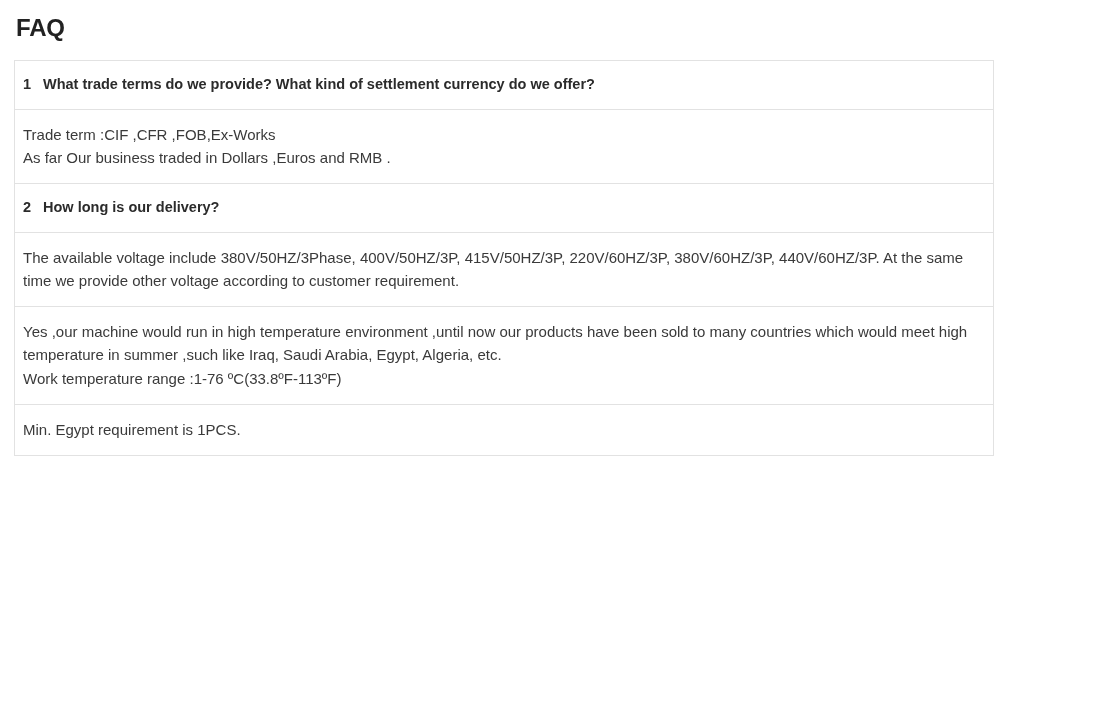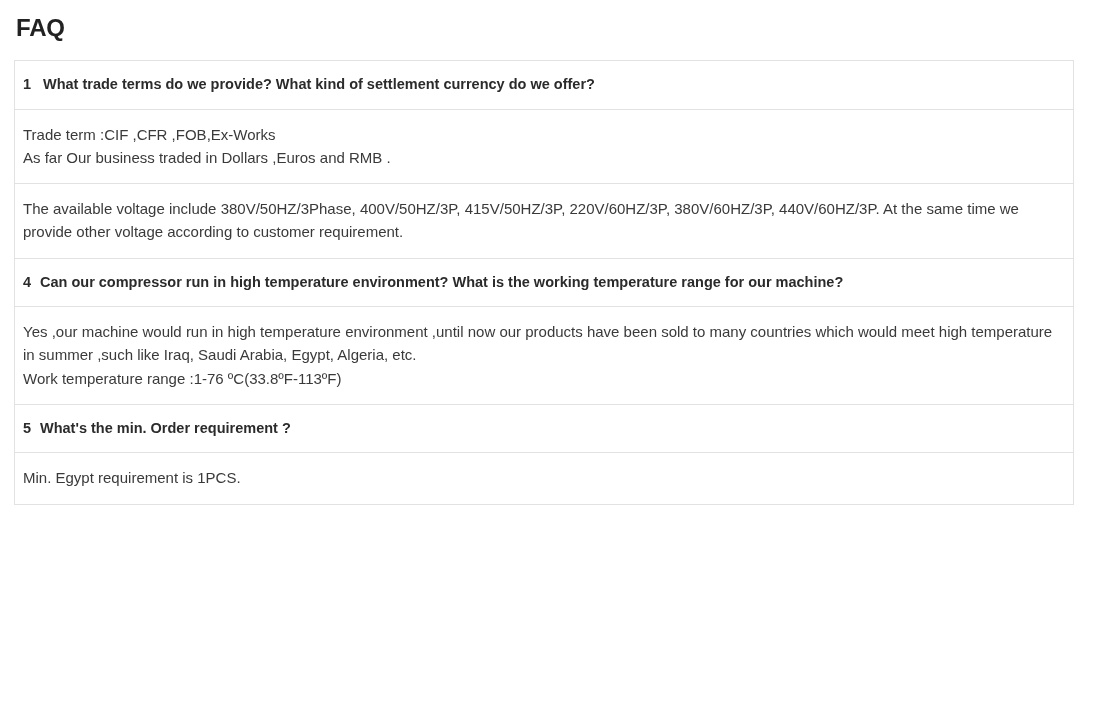--- a/index.html
+++ b/index.html
@@ -20,21 +20,21 @@
     padding: 10px 8px 0 14px;
   }
   .page-title {
     font-size: 24px;
     font-weight: bold;
     color: #222222;
     margin: 4px 0 18px 2px;
     letter-spacing: -0.2px;
   }
   .faq-table {
-    width: 1060px;
+    width: 980px;
     border: 1px solid #e2e2e2;
     border-bottom: none;
     box-sizing: border-box;
   }
   .faq-row {
     border-bottom: 1px solid #e2e2e2;
     box-sizing: border-box;
   }
   .faq-q {
     display: block;
@@ -72,34 +72,31 @@
   <div class="faq-table">
 
     <div class="faq-row">
       <div class="faq-q"><span class="qnum">1</span><span>What trade terms do we provide? What kind of settlement currency do we offer?</span></div>
     </div>
     <div class="faq-row">
       <div class="faq-a">Trade term :CIF ,CFR ,FOB,Ex-Works
 As far Our business traded in Dollars ,Euros and RMB .</div>
     </div>
 
+    <div class="faq-row">
+      <div class="faq-q"><span class="qnum">2</span><span>How long is our delivery?</span></div>
+    </div>
 
     <div class="faq-row">
       <div class="faq-a">The available voltage include 380V/50HZ/3Phase, 400V/50HZ/3P, 415V/50HZ/3P, 220V/60HZ/3P, 380V/60HZ/3P, 440V/60HZ/3P. At the same time we provide other voltage  according to customer requirement.</div>
     </div>
 
     <div class="faq-row">
-      <div class="faq-q"><span class="qnum tight">4</span><span>Can our compressor run in high temperature environment? What is the working temperature range for our machine?</span></div>
-    </div>
-    <div class="faq-row">
       <div class="faq-a">Yes ,our machine would run in high temperature environment ,until now our products have been sold to many countries which would meet high temperature in summer ,such like Iraq, Saudi Arabia, Egypt, Algeria, etc.
 Work temperature range :1-76 ºC(33.8ºF-113ºF)</div>
     </div>
 
-    <div class="faq-row">
-      <div class="faq-q"><span class="qnum tight">5</span><span>What's the min. Order requirement ?</span></div>
-    </div>
     <div class="faq-row">
       <div class="faq-a">Min. Egypt requirement is 1PCS.</div>
     </div>
 
   </div>
 </div>
 
 </body></html>

